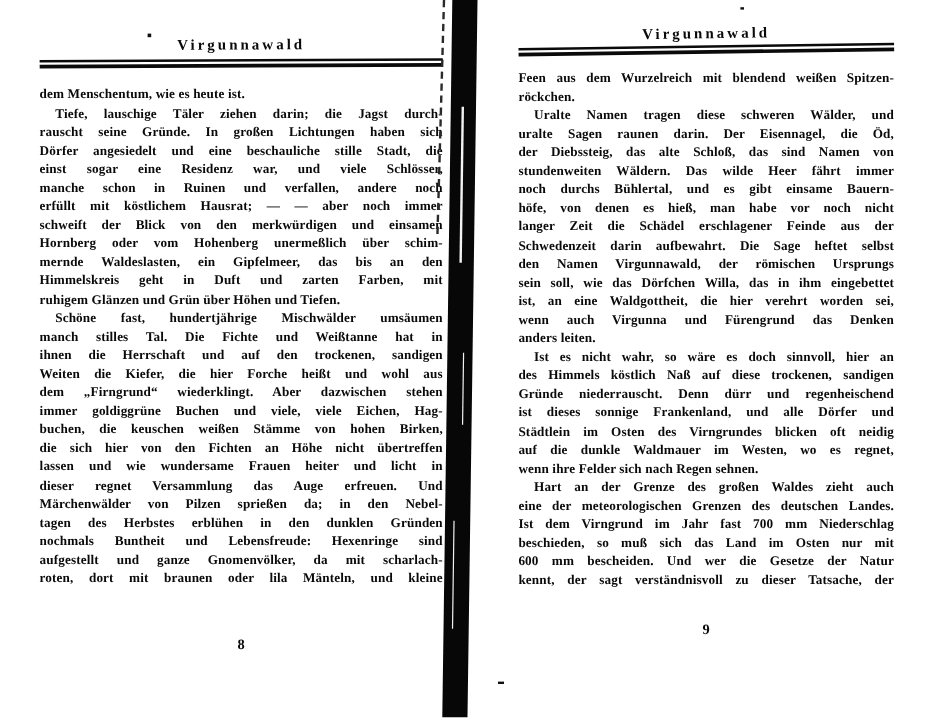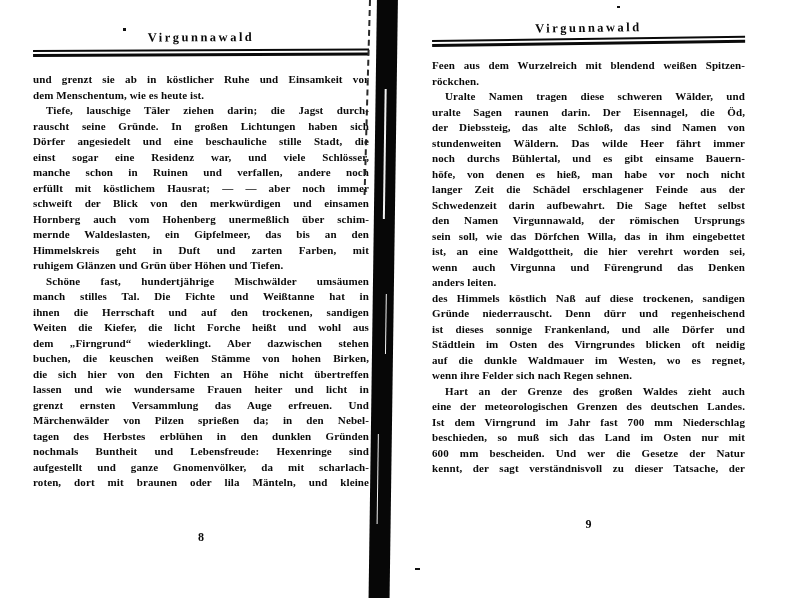--- a/index.html
+++ b/index.html
@@ -72,42 +72,42 @@
 <body>
 
 <div class="canvas">
 
   <div class="page" id="left-page">
     <div class="header-wrap">
       <div class="running-header">Virgunnawald</div>
       <div class="head-rule"></div>
     </div>
     <div class="page-body" id="left-body">
-        <div class="tline">und grenzt sie ab in köstlicher Ruhe und Einsamkeit vor</div>
         <div class="tline para-end">dem Menschentum, wie es heute ist.</div>
         <div class="tline indent">Tiefe, lauschige Täler ziehen darin; die Jagst durch-</div>
         <div class="tline">rauscht seine Gründe. In großen Lichtungen haben sich</div>
         <div class="tline">Dörfer angesiedelt und eine beschauliche stille Stadt, die</div>
         <div class="tline">einst sogar eine Residenz war, und viele Schlösser,</div>
         <div class="tline">manche schon in Ruinen und verfallen, andere noch</div>
         <div class="tline">erfüllt mit köstlichem Hausrat; — — aber noch immer</div>
         <div class="tline">schweift der Blick von den merkwürdigen und einsamen</div>
-        <div class="tline">Hornberg auch vom Hohenberg unermeßlich über schim-</div>
+        <div class="tline">Hornberg oder vom Hohenberg unermeßlich über schim-</div>
         <div class="tline">mernde Waldeslasten, ein Gipfelmeer, das bis an den</div>
         <div class="tline">Himmelskreis geht in Duft und zarten Farben, mit</div>
         <div class="tline para-end">ruhigem Glänzen und Grün über Höhen und Tiefen.</div>
         <div class="tline indent">Schöne fast, hundertjährige Mischwälder umsäumen</div>
         <div class="tline">manch stilles Tal. Die Fichte und Weißtanne hat in</div>
         <div class="tline">ihnen die Herrschaft und auf den trockenen, sandigen</div>
-        <div class="tline">Weiten die Kiefer, die licht Forche heißt und wohl aus</div>
+        <div class="tline">Weiten die Kiefer, die hier Forche heißt und wohl aus</div>
         <div class="tline">dem „Firngrund“ wiederklingt. Aber dazwischen stehen</div>
+        <div class="tline">immer goldiggrüne Buchen und viele, viele Eichen, Hag-</div>
         <div class="tline">buchen, die keuschen weißen Stämme von hohen Birken,</div>
         <div class="tline">die sich hier von den Fichten an Höhe nicht übertreffen</div>
         <div class="tline">lassen und wie wundersame Frauen heiter und licht in</div>
-        <div class="tline">grenzt ernsten Versammlung das Auge erfreuen. Und</div>
+        <div class="tline">dieser regnet Versammlung das Auge erfreuen. Und</div>
         <div class="tline">Märchenwälder von Pilzen sprießen da; in den Nebel-</div>
         <div class="tline">tagen des Herbstes erblühen in den dunklen Gründen</div>
         <div class="tline">nochmals Buntheit und Lebensfreude: Hexenringe sind</div>
         <div class="tline">aufgestellt und ganze Gnomenvölker, da mit scharlach-</div>
         <div class="tline">roten, dort mit braunen oder lila Mänteln, und kleine</div>
       </div>
   </div>
 
   <div class="page" id="right-page">
     <div class="header-wrap">
@@ -123,20 +123,21 @@
         <div class="tline">stundenweiten Wäldern. Das wilde Heer fährt immer</div>
         <div class="tline">noch durchs Bühlertal, und es gibt einsame Bauern-</div>
         <div class="tline">höfe, von denen es hieß, man habe vor noch nicht</div>
         <div class="tline">langer Zeit die Schädel erschlagener Feinde aus der</div>
         <div class="tline">Schwedenzeit darin aufbewahrt. Die Sage heftet selbst</div>
         <div class="tline">den Namen Virgunnawald, der römischen Ursprungs</div>
         <div class="tline">sein soll, wie das Dörfchen Willa, das in ihm eingebettet</div>
         <div class="tline">ist, an eine Waldgottheit, die hier verehrt worden sei,</div>
         <div class="tline">wenn auch Virgunna und Fürengrund das Denken</div>
         <div class="tline para-end">anders leiten.</div>
+        <div class="tline indent">Ist es nicht wahr, so wäre es doch sinnvoll, hier an</div>
         <div class="tline">des Himmels köstlich Naß auf diese trockenen, sandigen</div>
         <div class="tline">Gründe niederrauscht. Denn dürr und regenheischend</div>
         <div class="tline">ist dieses sonnige Frankenland, und alle Dörfer und</div>
         <div class="tline">Städtlein im Osten des Virngrundes blicken oft neidig</div>
         <div class="tline">auf die dunkle Waldmauer im Westen, wo es regnet,</div>
         <div class="tline para-end">wenn ihre Felder sich nach Regen sehnen.</div>
         <div class="tline indent">Hart an der Grenze des großen Waldes zieht auch</div>
         <div class="tline">eine der meteorologischen Grenzen des deutschen Landes.</div>
         <div class="tline">Ist dem Virngrund im Jahr fast 700 mm Niederschlag</div>
         <div class="tline">beschieden, so muß sich das Land im Osten nur mit</div>

